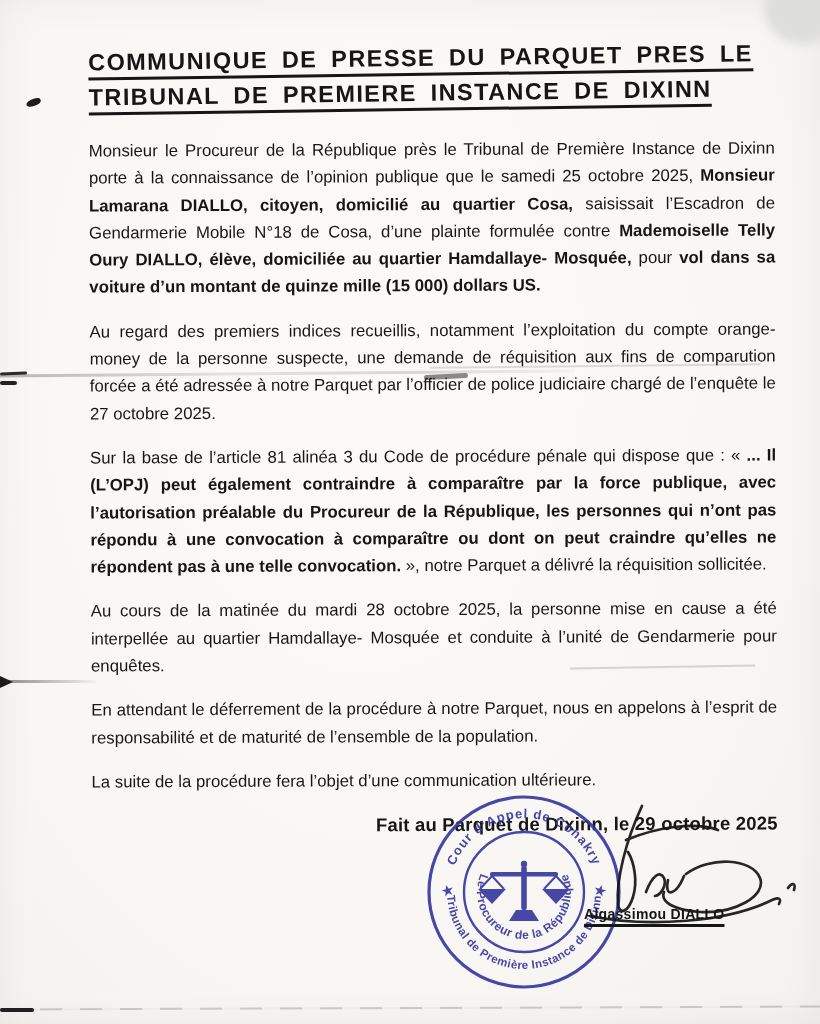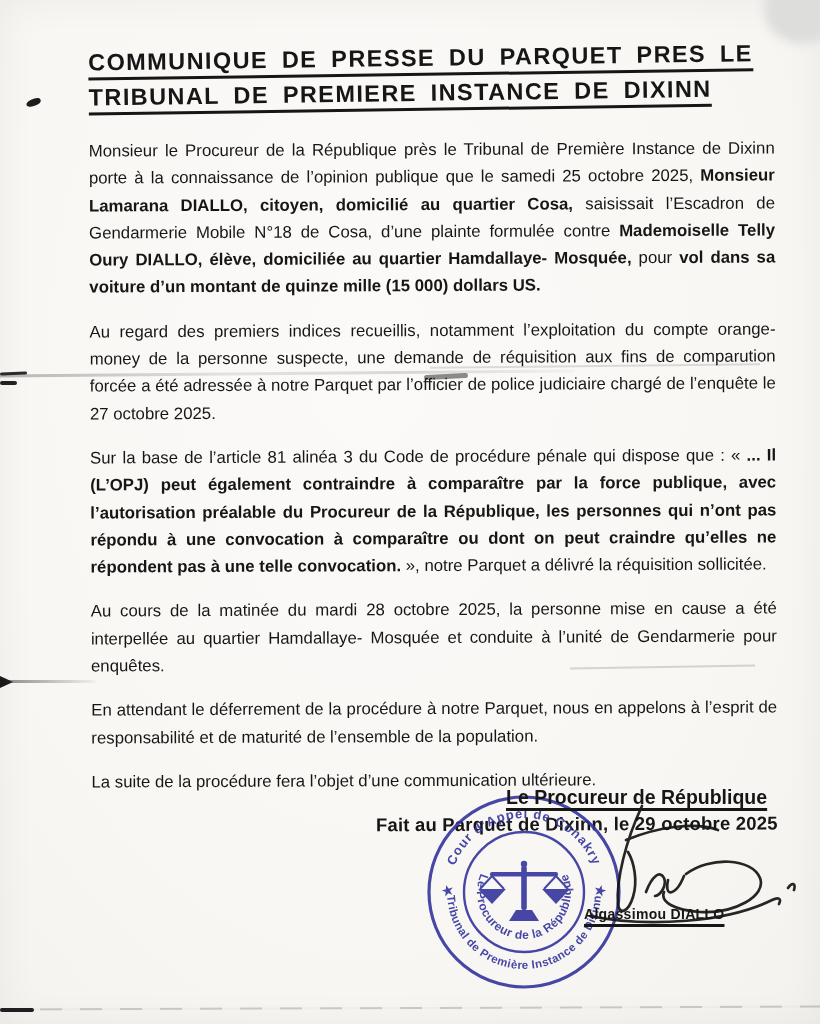--- a/index.html
+++ b/index.html
@@ -69,21 +69,20 @@
     <p class="para"><span>Monsieur le Procureur de la République près le Tribunal de Première Instance de Dixinn porte à la connaissance de l’opinion publique que le samedi 25 octobre 2025, </span><span class="b">Monsieur Lamarana DIALLO, citoyen, domicilié au quartier Cosa, </span><span>saisissait l’Escadron de Gendarmerie Mobile N°18 de Cosa, d’une plainte formulée contre </span><span class="b">Mademoiselle Telly Oury DIALLO, élève, domiciliée au quartier Hamdallaye- Mosquée, </span><span>pour </span><span class="b">vol dans sa voiture d’un montant de quinze mille (15 000) dollars US.</span></p>
     <p class="para"><span>Au regard des premiers indices recueillis, notamment l’exploitation du compte orange-money de la personne suspecte, une demande de réquisition aux fins de comparution forcée a été adressée à notre Parquet par l’officier de police judiciaire chargé de l’enquête le 27 octobre 2025.</span></p>
     <p class="para"><span>Sur la base de l’article 81 alinéa 3 du Code de procédure pénale qui dispose que : « </span><span class="b">... Il (L’OPJ) peut également contraindre à comparaître par la force publique, avec l’autorisation préalable du Procureur de la République, les personnes qui n’ont pas répondu à une convocation à comparaître ou dont on peut craindre qu’elles ne répondent pas à une telle convocation. </span><span>», notre Parquet a délivré la réquisition sollicitée.</span></p>
     <p class="para"><span>Au cours de la matinée du mardi 28 octobre 2025, la personne mise en cause a été interpellée au quartier Hamdallaye- Mosquée et conduite à l’unité de Gendarmerie pour enquêtes.</span></p>
     <p class="para"><span>En attendant le déferrement de la procédure à notre Parquet, nous en appelons à l’esprit de responsabilité et de maturité de l’ensemble de la population.</span></p>
     <p class="para"><span>La suite de la procédure fera l’objet d’une communication ultérieure.</span></p>
 
     <div class="date-line">Fait au Parquet de Dixinn, le 29 octobre 2025</div>
   </div>
 
-  <div class="signer-title">Le Procureur de République</div>
 
   <svg class="stamp" viewBox="0 0 200 200">
     <g stroke="#34349e" fill="none">
       <circle cx="100" cy="100" r="95" stroke-width="3.2"></circle>
       <circle cx="100" cy="100" r="60" stroke-width="2.4"></circle>
     </g>
     <defs>
       <path id="arcTop" d="M 26,100 A 74,74 0 0 1 174,100"></path>
       <path id="arcBottom" d="M 30.2,67.5 A 77,77 0 1 0 169.8,67.5"></path>
       <path id="arcInner" d="M 59.3,76.5 A 47,47 0 1 0 140.7,76.5"></path>

